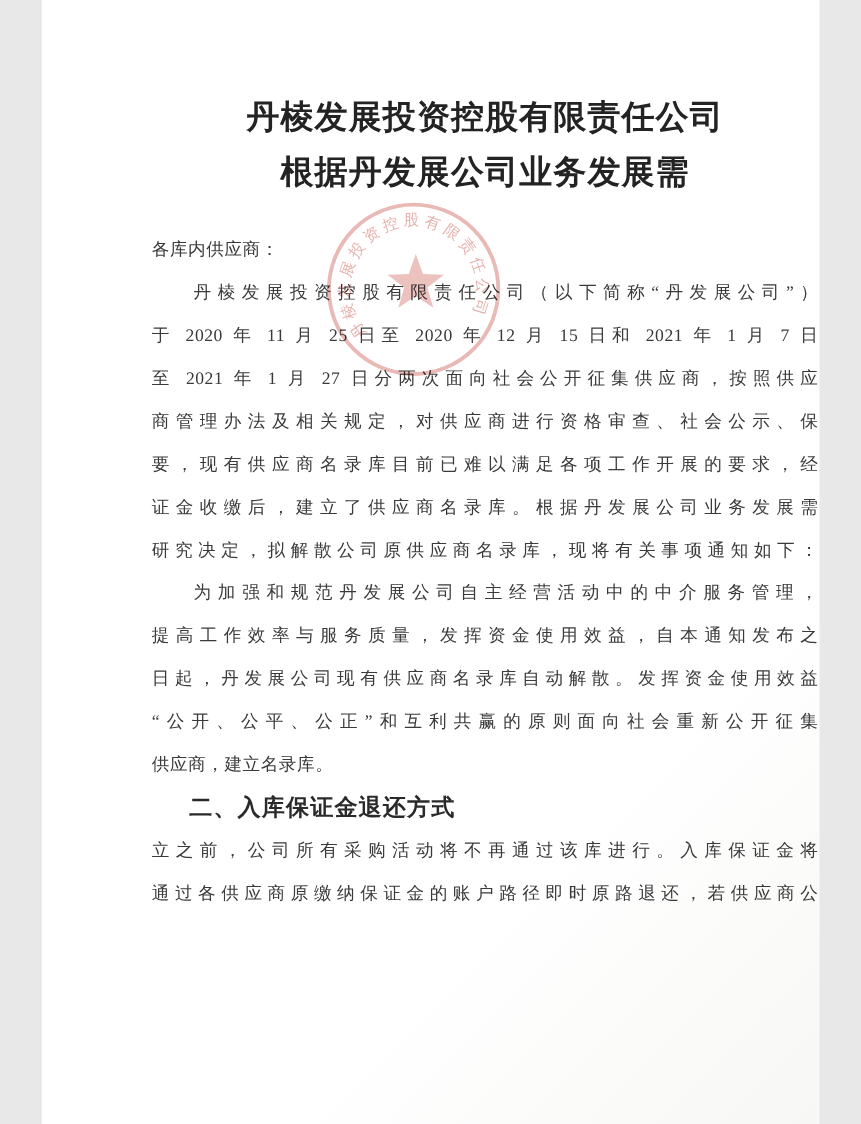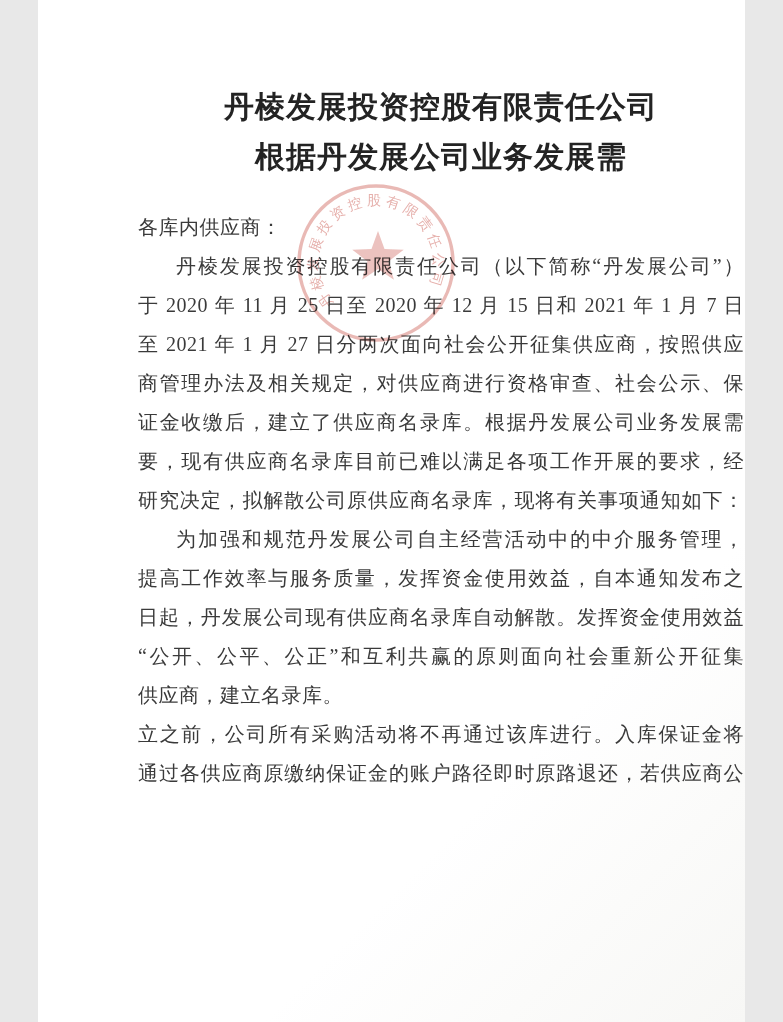--- a/index.html
+++ b/index.html
@@ -32,21 +32,21 @@
     font-size: 30px;
     font-weight: 700;
     line-height: 50px;
     letter-spacing: 1px;
     white-space: nowrap;
   }
   .body-block {
     margin-top: 26px;
   }
   .line {
-    font-size: 20px;
+    font-size: 16px;
     line-height: 39px;
     height: 39px;
     letter-spacing: 0.5px;
     text-align: justify;
     color: #3a3a3a;
   }
   .fill {
     text-align-last: justify;
   }
   .ind {
@@ -93,31 +93,32 @@
       <div class="title-line">根据丹发展公司业务发展需</div>
     </div>
 
     <div class="body-block">
       <div class="line">各库内供应商：</div>
 
       <div class="line fill ind">丹棱发展投资控股有限责任公司（以下简称“丹发展公司”）</div>
       <div class="line fill">于 2020 年 11 月 25 日至 2020 年 12 月 15 日和 2021 年 1 月 7 日</div>
       <div class="line fill">至 2021 年 1 月 27 日分两次面向社会公开征集供应商，按照供应</div>
       <div class="line fill">商管理办法及相关规定，对供应商进行资格审查、社会公示、保</div>
+      <div class="line fill">要，现有供应商名录库目前已难以满足各项工作开展的要求，经</div>
       <div class="line fill">证金收缴后，建立了供应商名录库。根据丹发展公司业务发展需</div>
-      <div class="line fill">要，现有供应商名录库目前已难以满足各项工作开展的要求，经</div>
       <div class="line fill">研究决定，拟解散公司原供应商名录库，现将有关事项通知如下：</div>
 
 
       <div class="line fill ind">为加强和规范丹发展公司自主经营活动中的中介服务管理，</div>
       <div class="line fill">提高工作效率与服务质量，发挥资金使用效益，自本通知发布之</div>
       <div class="line fill">日起，丹发展公司现有供应商名录库自动解散。发挥资金使用效益</div>
       <div class="line fill">“公开、公平、公正”和互利共赢的原则面向社会重新公开征集</div>
       <div class="line">供应商，建立名录库。</div>
 
+      <div class="heading">二、入库保证金退还方式</div>
 
       <div class="line fill">立之前，公司所有采购活动将不再通过该库进行。入库保证金将</div>
       <div class="line fill">通过各供应商原缴纳保证金的账户路径即时原路退还，若供应商公</div>
     </div>
 
   </div>
 
   <div class="seal">
     <svg viewBox="0 0 176 170" xmlns="http://www.w3.org/2000/svg">
       <defs>

